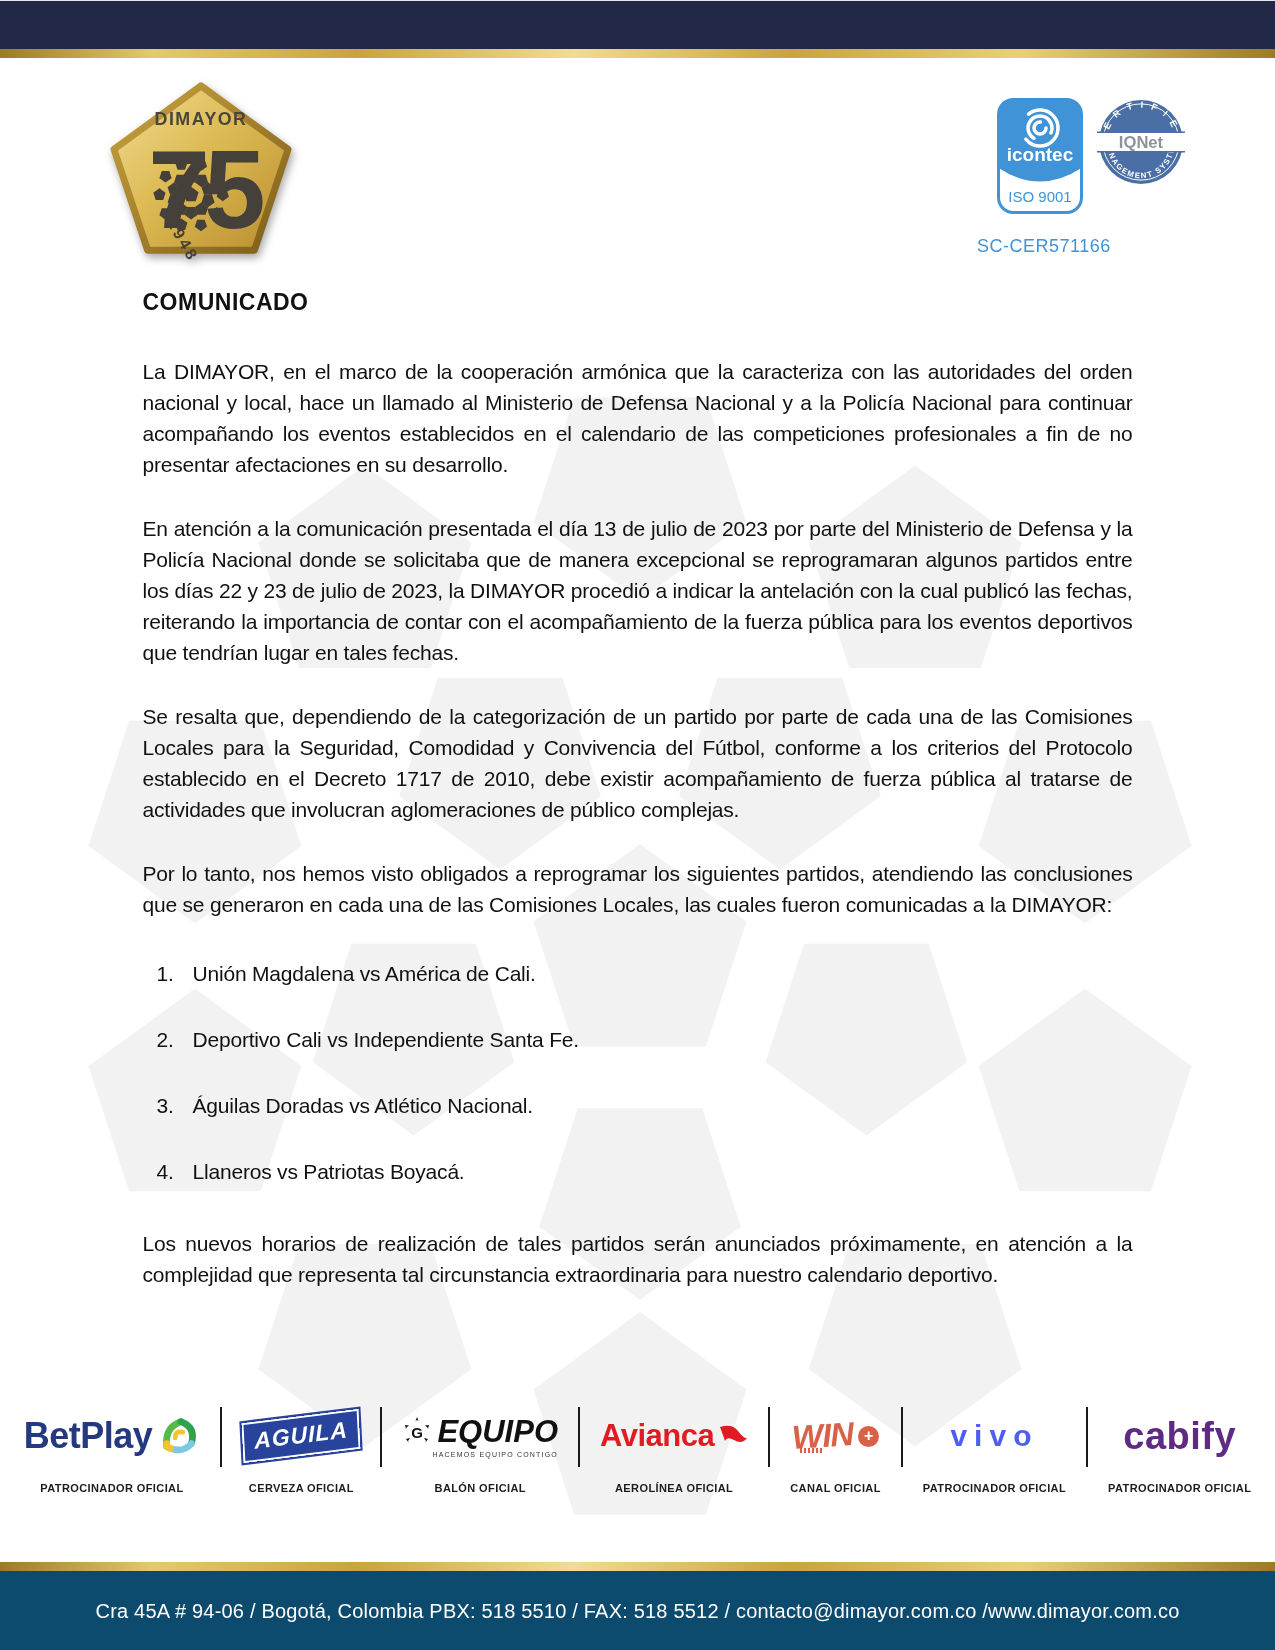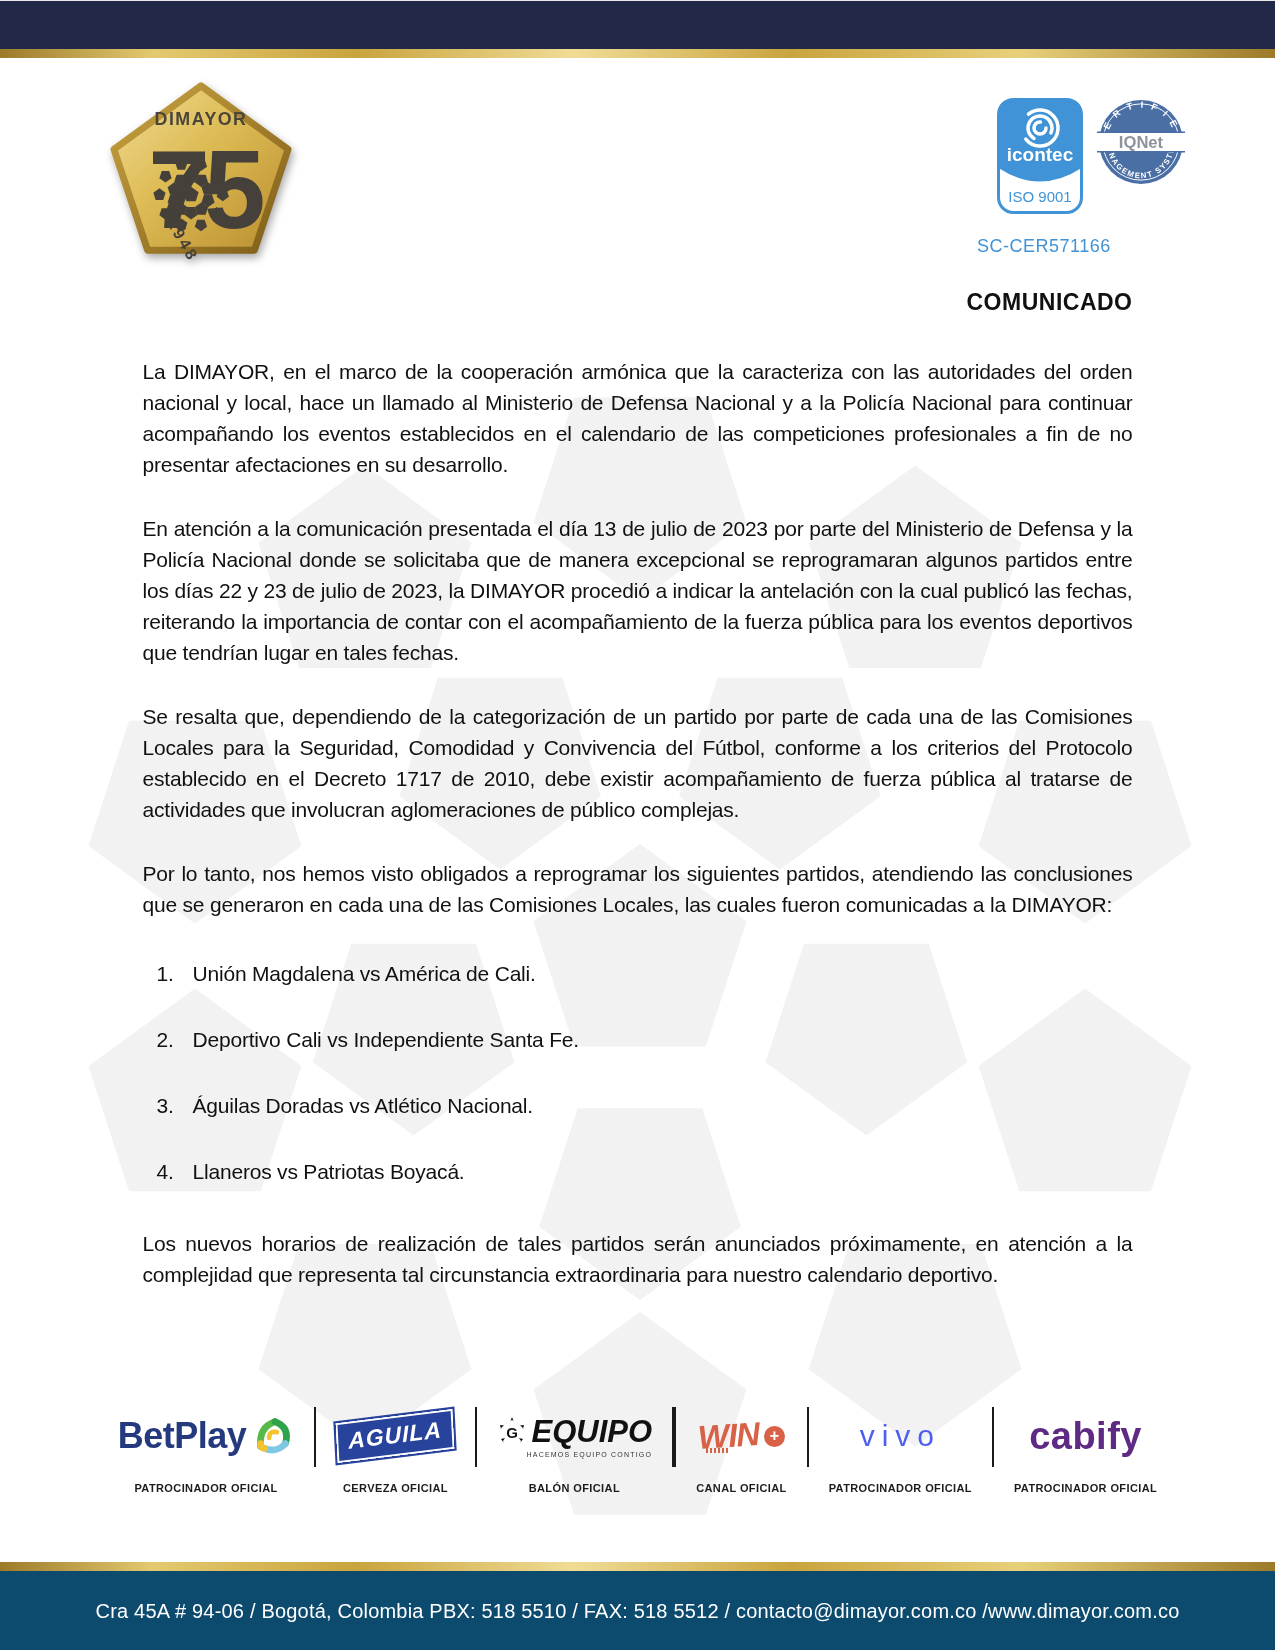--- a/index.html
+++ b/index.html
@@ -25,21 +25,21 @@
 
   
   .header { position:absolute; top:57px; left:0; width:100%; height:215px; z-index:1; }
   .dimayor-logo { position:absolute; left:98px; top:20px; width:207px; height:188px; filter:drop-shadow(2px 4px 4px rgba(0,0,0,.35)); }
   .certs { position:absolute; right:90px; top:40px; width:210px; text-align:center; }
   .certs-row { display:flex; align-items:flex-start; justify-content:flex-end; gap:14px; }
   .cert-code { margin-top:10px; color:#4093d6; font-size:18px; letter-spacing:.5px; text-align:left; padding-left:2px; }
 
   
   .doc { position:relative; z-index:1; width:990px; margin:0 auto; padding-top:288px; color:#111; }
-  .doc-title { text-align:right; font-size:23px; font-weight:bold; letter-spacing:.5px; margin-bottom:40px; }
+  .doc-title { text-align:left; font-size:23px; font-weight:bold; letter-spacing:.5px; margin-bottom:40px; }
   .doc p.para { font-size:21px; line-height:31px; text-align:justify; letter-spacing:-.2px; margin-bottom:33px; }
   .match-list { margin:42px 0 44px 14px; list-style:none; }
   .match-list .match-item { display:flex; font-size:21px; letter-spacing:-.2px; margin-bottom:42px; }
   .match-list .num { width:36px; flex:0 0 36px; }
 
   
   .sponsors { position:absolute; left:0; top:1398px; width:100%; z-index:1;
     display:flex; justify-content:center; align-items:center; }
   .sponsor-cell { display:flex; flex-direction:column; align-items:center; padding:0 20px; }
   .logo-box { height:74px; display:flex; align-items:center; justify-content:center; }
@@ -61,21 +61,21 @@
   .avianca-row { display:flex; align-items:center; gap:4px; }
   .avianca-wordmark { font-size:31px; font-weight:bold; color:#e21b22; letter-spacing:-.5px; }
 
   .win-row { display:flex; align-items:center; gap:5px; position:relative; }
   .win-wordmark { font-size:33px; font-weight:bold; font-style:italic; color:#d86248; letter-spacing:-1px; transform:rotate(-4deg); }
   .win-stripes { position:absolute; left:8px; bottom:2px; width:24px; height:5px;
     background:repeating-linear-gradient(90deg,#d86248 0 2px,transparent 2px 4px); }
   .win-plus { width:21px; height:21px; border-radius:50%; background:#d86248; color:#fff;
     display:flex; align-items:center; justify-content:center; font-size:16px; font-weight:bold; line-height:1; }
 
-  .vivo-wordmark { font-size:30px; font-weight:400; color:#4d5ef0; letter-spacing:7px; }
+  .vivo-wordmark { font-size:30px; font-weight:700; color:#4d5ef0; letter-spacing:7px; }
   .cabify-wordmark { font-size:38px; font-weight:bold; color:#5f2a84; letter-spacing:.5px; }
 </style>
 </head>
 <body>
 
 <div class="page">
 
   <svg id="watermark" viewBox="0 0 1275 1650" aria-hidden="true">
       <polygon points="640.0,843.0 746.5,920.4 705.8,1045.6 574.2,1045.6 533.5,920.4" fill="#f2f2f2"></polygon>
       <polygon points="842.2,676.7 880.7,795.2 779.9,868.5 679.1,795.2 717.6,676.7" fill="#f2f2f2"></polygon>
@@ -255,20 +255,31 @@
             <span class="golty-wordmark">EQUIPO</span>
           </div>
           <div class="golty-tagline">HACEMOS EQUIPO CONTIGO</div>
         </div>
       </div>
       <div class="sponsor-label">BALÓN OFICIAL</div>
     </div>
 
     <div class="sponsor-divider"></div>
 
+    <div class="sponsor-cell">
+      <div class="logo-box">
+        <div class="avianca-row">
+          <span class="avianca-wordmark">Avianca</span>
+          <svg width="30" height="26" viewBox="0 0 30 26">
+            <path d="M2,4 Q14,0 20,8 Q26,16 29,15 Q24,22 16,17 Q9,13 7,18 Q5,12 2,4 Z" fill="#e21b22"></path>
+          </svg>
+        </div>
+      </div>
+      <div class="sponsor-label">AEROLÍNEA OFICIAL</div>
+    </div>
 
     <div class="sponsor-divider"></div>
 
     <div class="sponsor-cell">
       <div class="logo-box">
         <div class="win-row">
           <span class="win-wordmark">WIN</span>
           <span class="win-stripes"></span>
           <span class="win-plus">+</span>
         </div>

